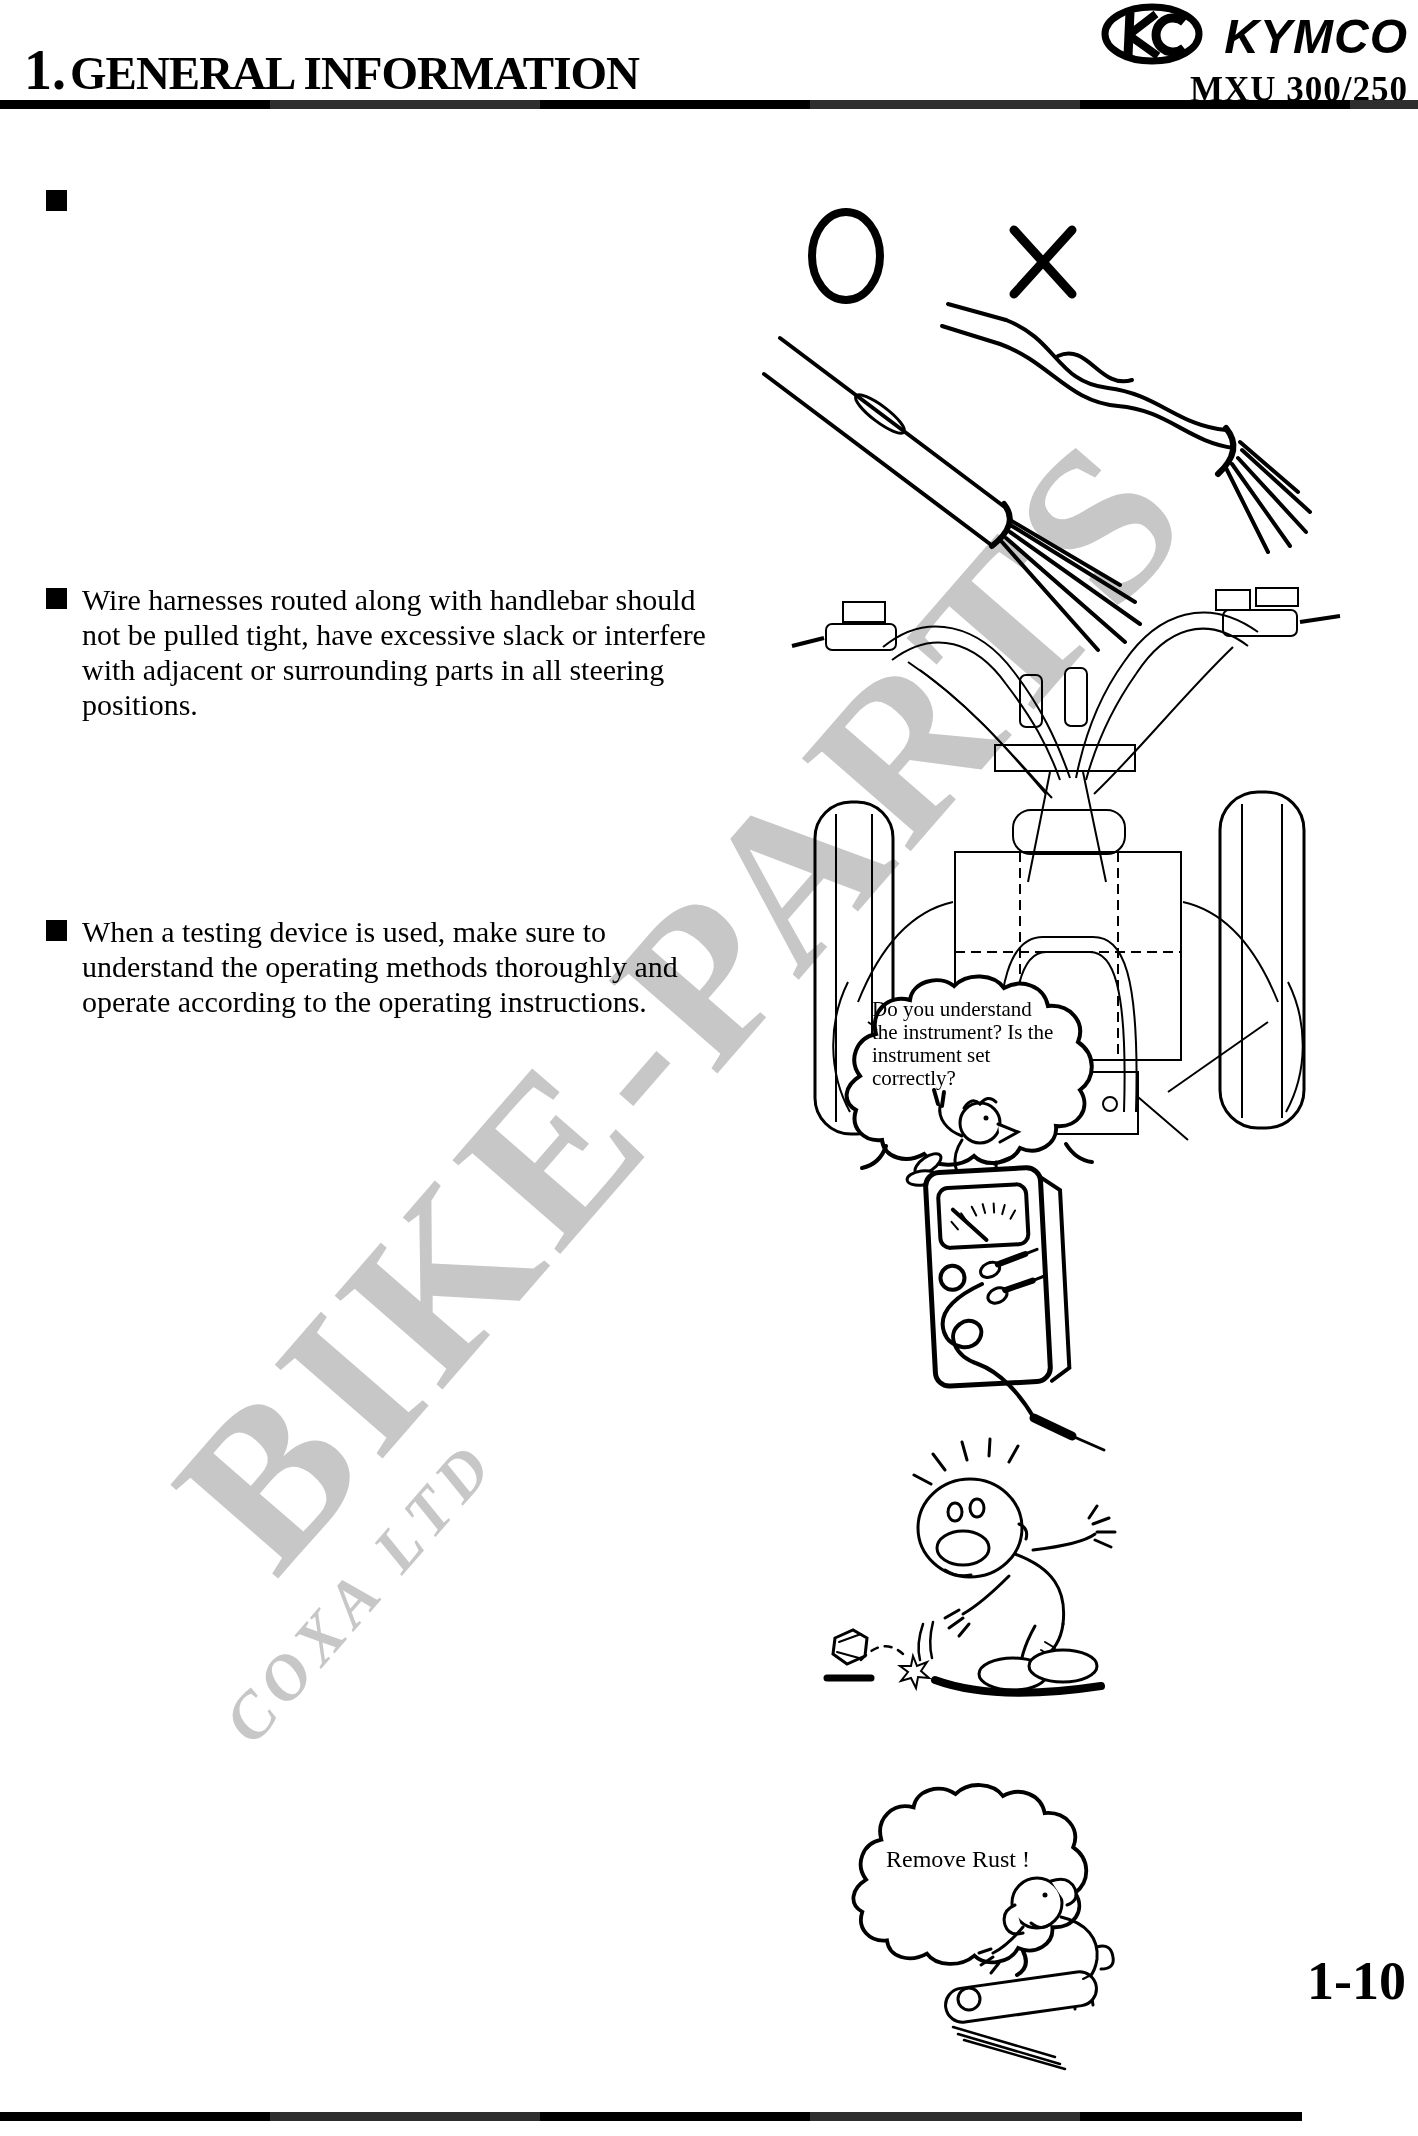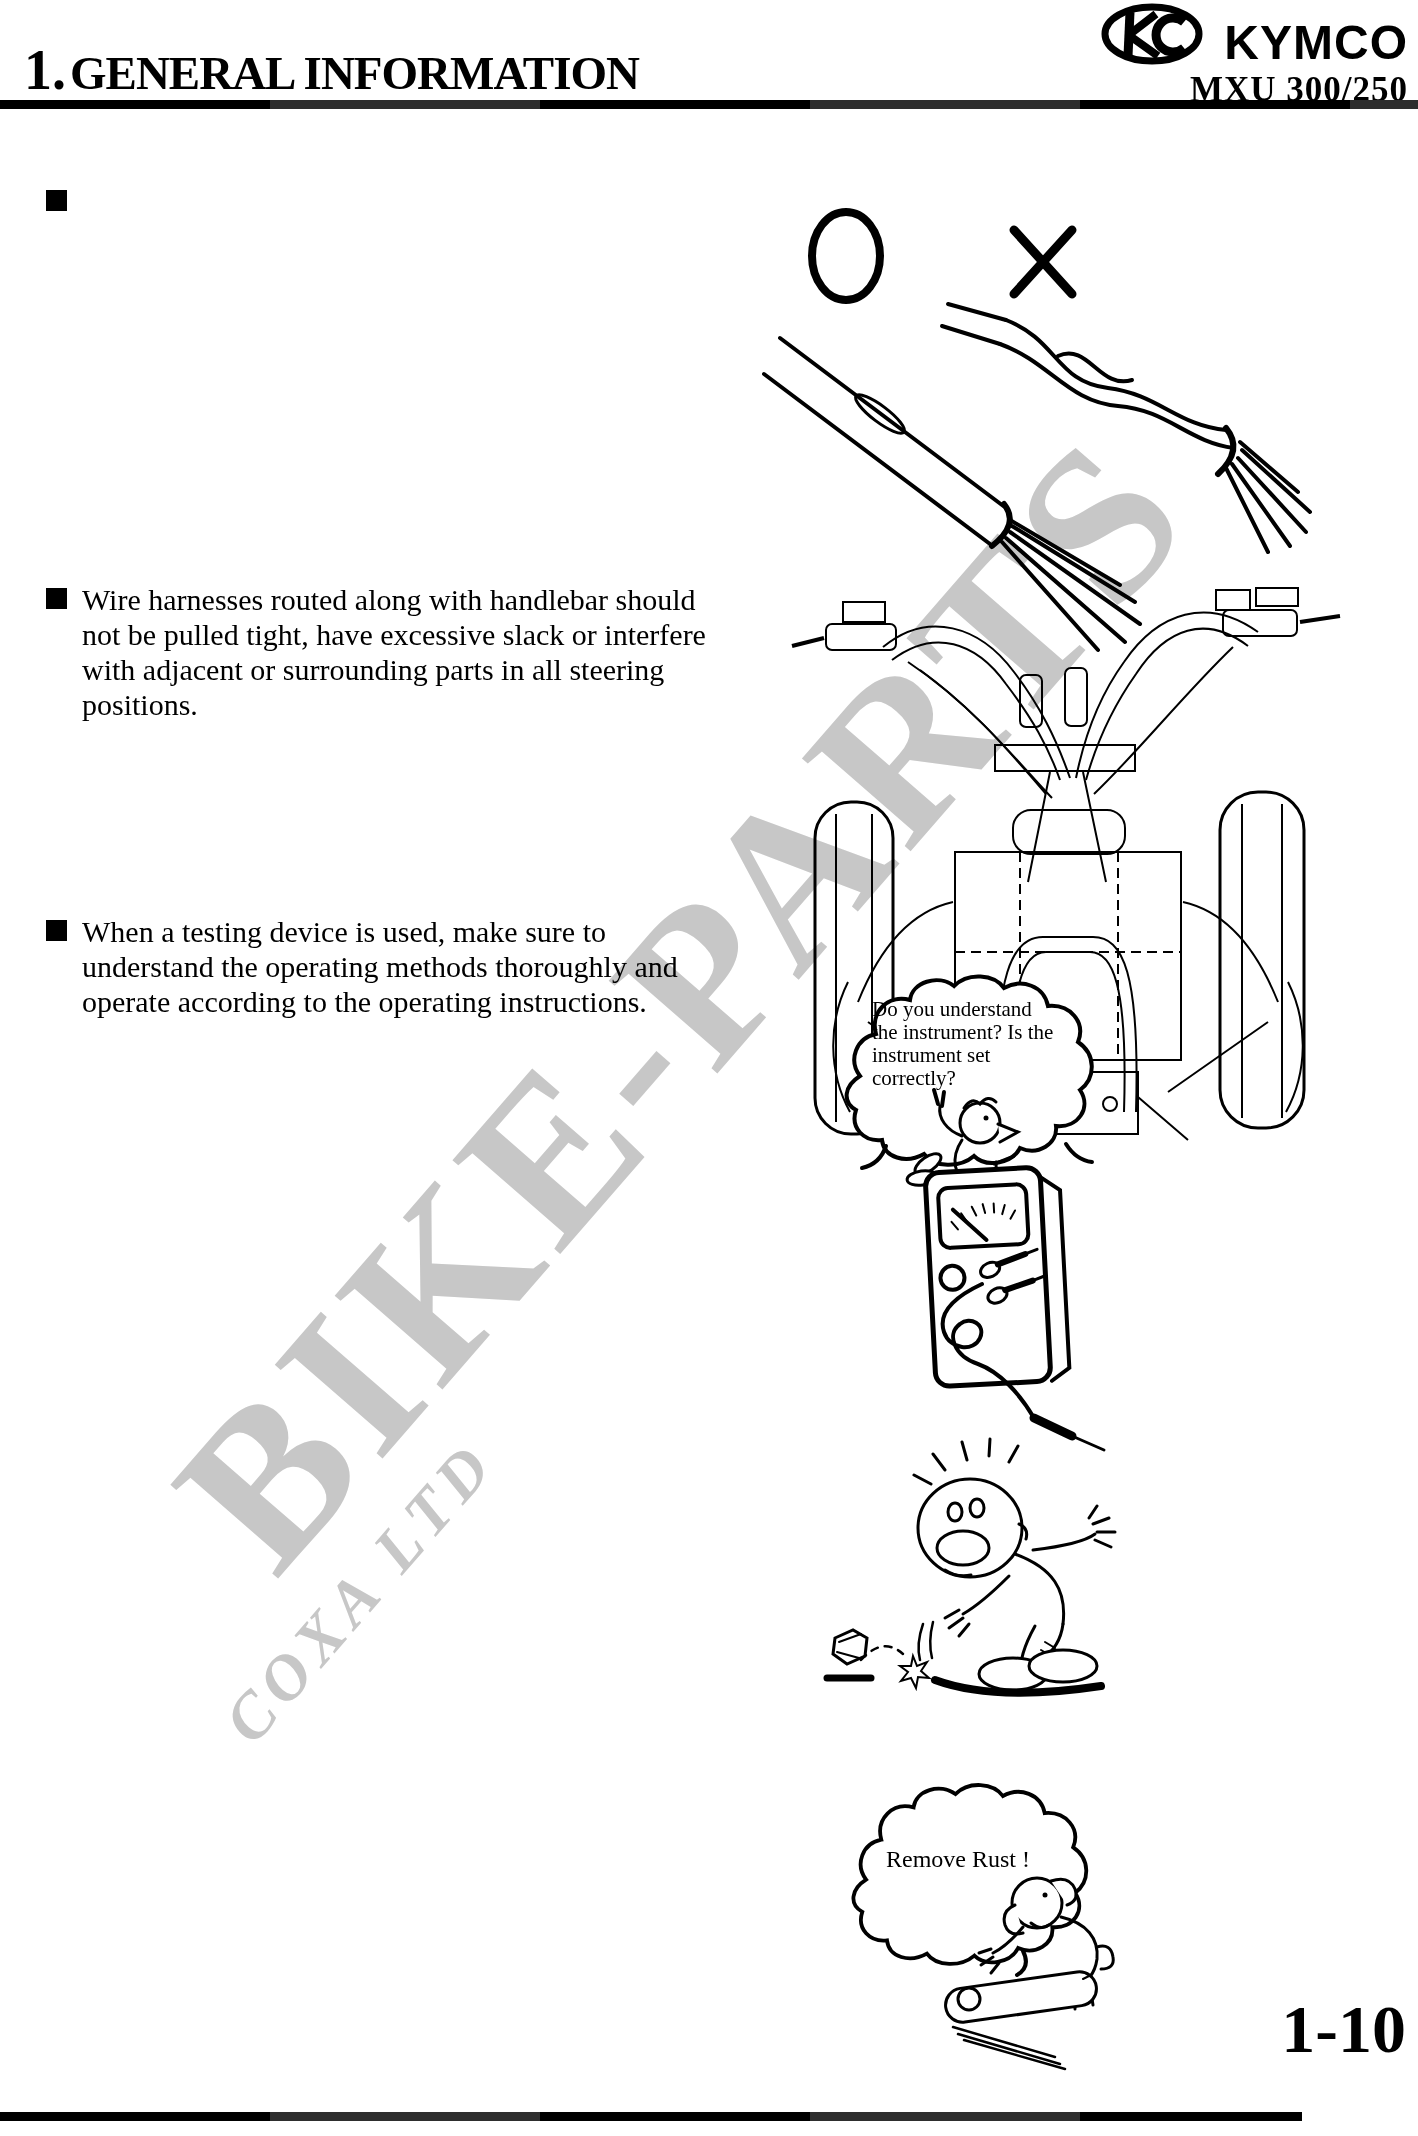--- a/index.html
+++ b/index.html
@@ -10,39 +10,39 @@
       font-family:"Liberation Serif",serif;}
   .wm1{left:-20px;top:880px;width:1400px;text-align:center;font-size:218px;letter-spacing:10px;
        transform:rotate(-49deg);}
   .wm2{left:150px;top:1555px;width:420px;text-align:center;font-size:64px;letter-spacing:8px;
        font-style:italic;transform:rotate(-49deg);}
   
   .title{position:absolute;left:24px;top:38px;z-index:3;white-space:nowrap;}
   .title .num{font-size:56px;font-weight:bold;}
   .title .word{font-size:47px;font-weight:bold;letter-spacing:-1px;}
   .brandbox{position:absolute;right:10px;top:2px;z-index:3;text-align:right;}
-  .brandrow{display:flex;align-items:flex-end;justify-content:flex-end;gap:18px;}
+  .brandrow{display:flex;align-items:center;justify-content:flex-end;gap:18px;font-style:italic;}
   .brandname{font-family:"Liberation Sans",sans-serif;font-weight:bold;font-size:48px;
              letter-spacing:1px;}
   .model{font-size:35px;font-weight:bold;margin-top:0px;letter-spacing:1px;}
   .rule{position:absolute;left:0;height:9px;z-index:3;
         background:repeating-linear-gradient(90deg,#000 0 270px,#2e2e2e 270px 540px);}
   .rule.top{top:100px;width:1418px;}
   .rule.bottom{top:2112px;width:1302px;}
   
   .bullet{position:absolute;left:46px;width:648px;padding-left:36px;font-size:30px;
           line-height:35px;z-index:3;}
   .bullet .sq{position:absolute;left:0;top:6px;width:21px;height:21px;background:#000;}
   
   .illo{position:absolute;z-index:2;}
   .illo.over{z-index:4;}
   .bubble-text{position:absolute;z-index:5;font-size:21px;line-height:23px;}
   .bubble-text2{position:absolute;z-index:5;font-size:24px;}
   
-  .pageno{position:absolute;right:12px;top:1990px;font-size:68px;font-weight:bold;z-index:3;}
+  .pageno{position:absolute;right:12px;top:1950px;font-size:54px;font-weight:bold;z-index:3;}
 </style>
 </head>
 <body>
 
 <div class="page">
 
   <div class="wm wm1">BIKE-PARTS</div>
   <div class="wm wm2">COXA LTD</div>
 
   <div class="title">

